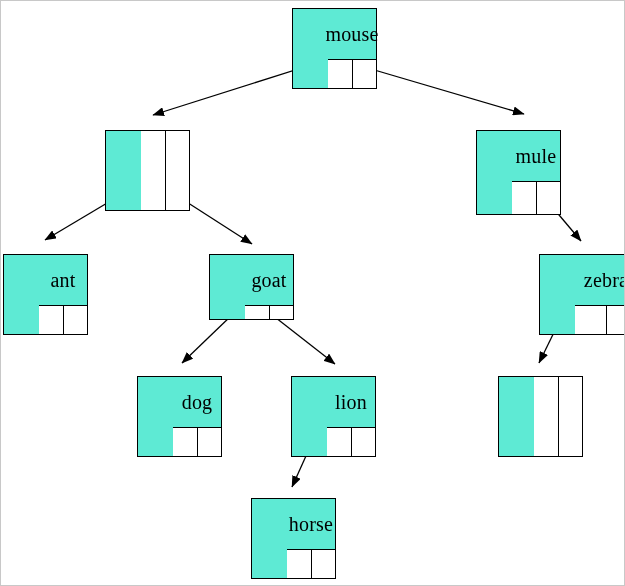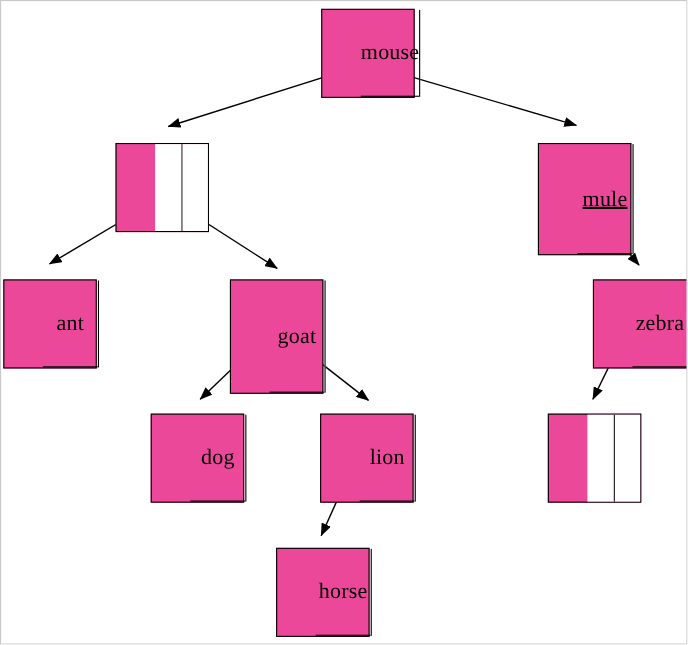--- a/index.html
+++ b/index.html
@@ -22,22 +22,23 @@
     left: 0;
     top: 0;
     width: 625px;
     height: 586px;
     pointer-events: none;
   }
   .node {
     position: absolute;
     box-sizing: border-box;
     border: 1.4px solid #000000;
-    background: #ec4899;
+    background: #5eead4;
     display: flex;
+    flex-direction: column;
     z-index: 2;
     padding-left: 35px;
   }
   .node-label {
     flex: 0 0 50px;
     display: flex;
     align-items: center;
     justify-content: center;
     font-size: 20px;
     line-height: 1;
@@ -89,35 +90,35 @@
           <div class="ptr-cell left"></div>
           <div class="ptr-cell right"></div>
         </div>
       </div>
       <div class="node" style="left: 104px; top: 129px; width: 85px; height: 81px;">
         <div class="node-ptrs">
           <div class="ptr-cell left"></div>
           <div class="ptr-cell right"></div>
         </div>
       </div>
-      <div class="node" style="left: 488px; top: 129px; width: 85px; height: 102px; text-decoration: underline;">
+      <div class="node" style="left: 475px; top: 129px; width: 85px; height: 85px;">
         <div class="node-label" style="flex-basis: 50px;">mule</div>
         <div class="node-ptrs">
           <div class="ptr-cell left"></div>
           <div class="ptr-cell right"></div>
         </div>
       </div>
       <div class="node" style="left: 2px; top: 253px; width: 85px; height: 81px;">
         <div class="node-label" style="flex-basis: 50px;">ant</div>
         <div class="node-ptrs">
           <div class="ptr-cell left"></div>
           <div class="ptr-cell right"></div>
         </div>
       </div>
-      <div class="node" style="left: 208px; top: 253px; width: 85px; height: 104px;">
+      <div class="node" style="left: 208px; top: 253px; width: 85px; height: 66px;">
         <div class="node-label" style="flex-basis: 50px;">goat</div>
         <div class="node-ptrs">
           <div class="ptr-cell left"></div>
           <div class="ptr-cell right"></div>
         </div>
       </div>
       <div class="node" style="left: 538px; top: 253px; width: 99px; height: 81px;">
         <div class="node-label" style="flex-basis: 50px;">zebra</div>
         <div class="node-ptrs">
           <div class="ptr-cell left"></div>

